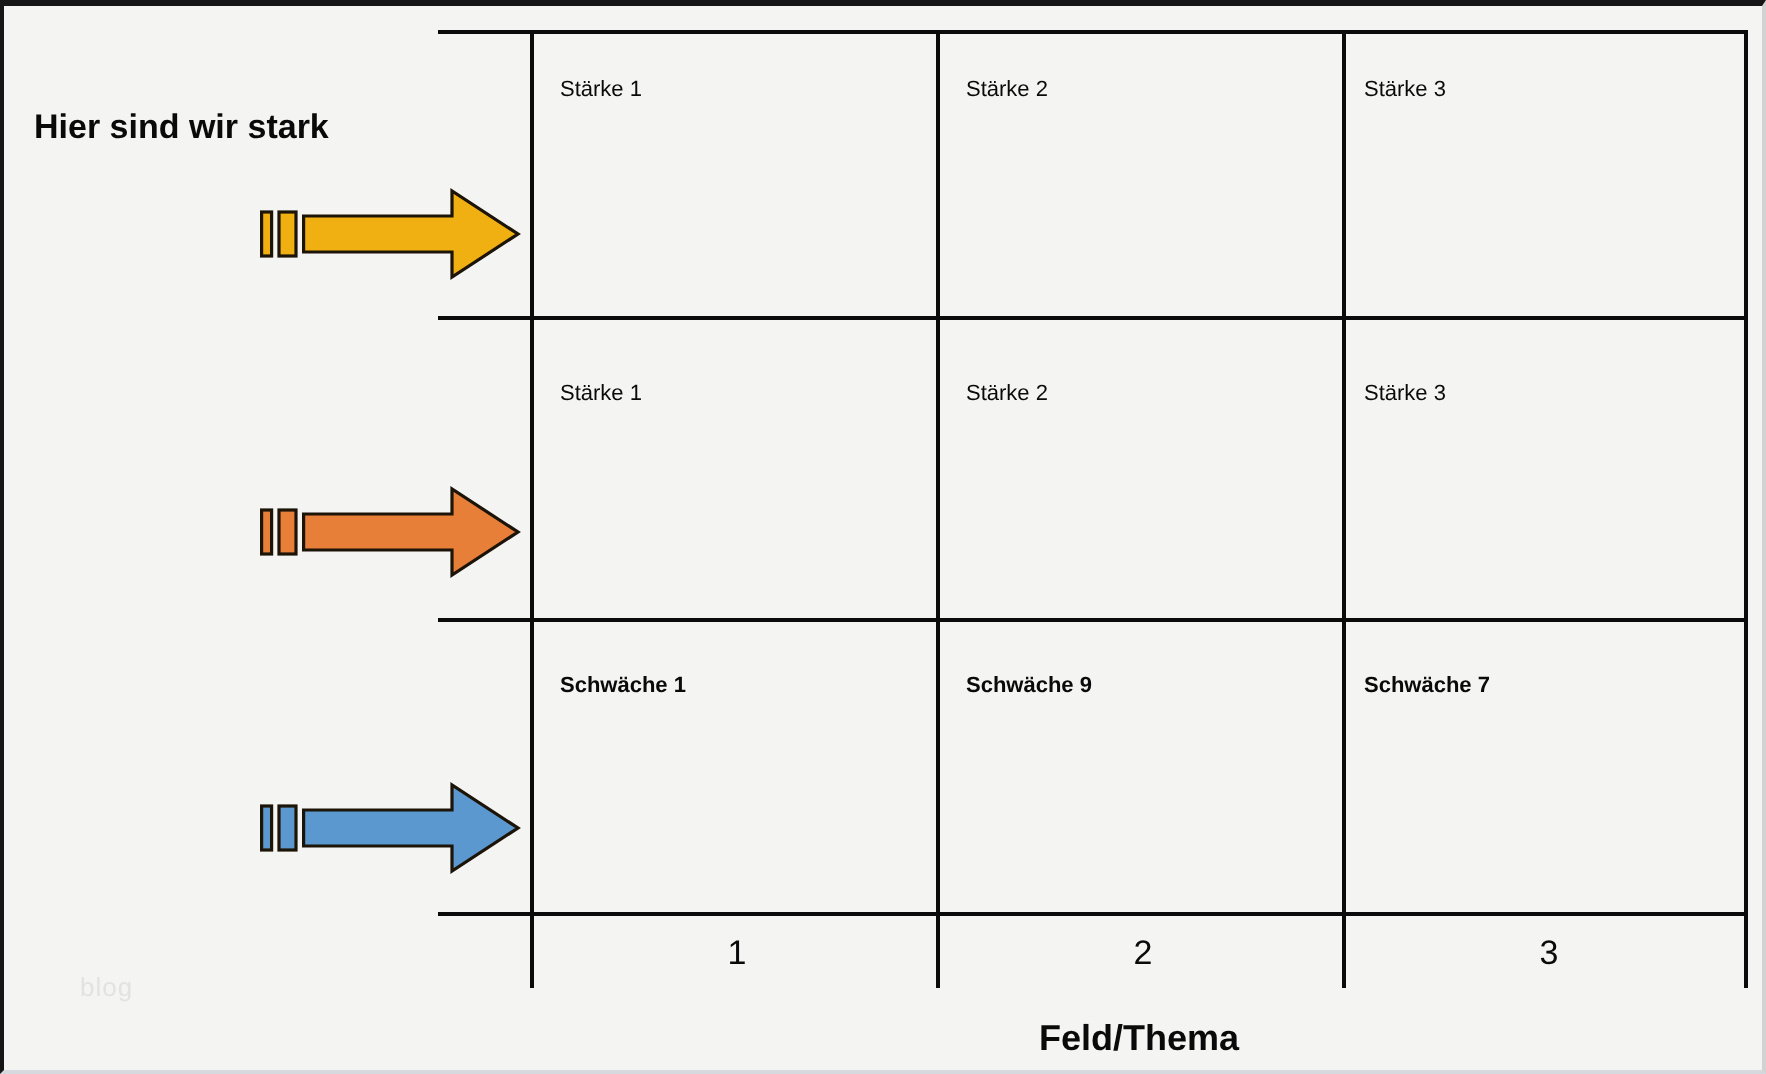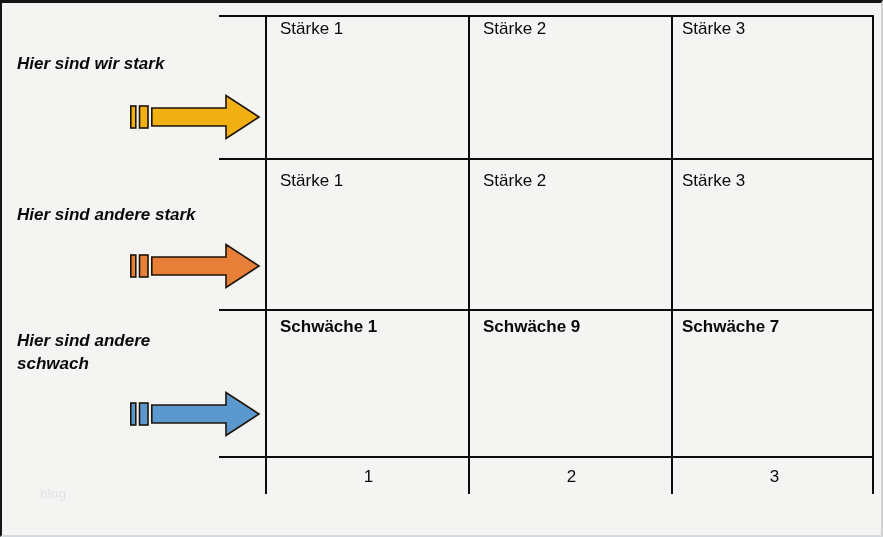--- a/index.html
+++ b/index.html
@@ -25,33 +25,32 @@
   .vline{position:absolute;top:12px;height:479px;width:2px;background:#0b0b0b;}
   .vline.v1{left:263px;}
   .vline.v2{left:466px;}
   .vline.v3{left:669px;}
   .vline.v4{left:870px;}
   
   .row-label{
     position:absolute;left:15px;width:260px;
     font-size:17px;font-weight:bold;line-height:23px;
     white-space:pre-line;
-    font-style:italic;
   }
   .row-label.r1{top:49px;}
   .row-label.r2{top:200px;}
   .row-label.r3{top:326px;}
   
   .arrow{position:absolute;left:127px;width:132px;height:46px;}
   .arrow.a1{top:91px;}
   .arrow.a2{top:240px;}
   .arrow.a3{top:388px;}
   .arrow g{stroke:#1d1408;stroke-width:1.6;stroke-linejoin:miter;}
   
-  .cell{position:absolute;font-size:17px;line-height:20px;}
+  .cell{position:absolute;font-size:11px;line-height:20px;margin-top:16px;}
   .cell.c1{left:278px;}
   .cell.c2{left:481px;text-align:right;}
   .cell.c3{left:680px;}
   .cell.rowA{top:16px;}
   .cell.rowB{top:168px;}
   .cell.rowC{top:314px;font-weight:bold;}
   
   .colnum{position:absolute;top:464px;width:201px;text-align:center;font-size:17px;}
   .colnum.n1{left:266px;}
   .colnum.n2{left:469px;}
@@ -74,23 +73,20 @@
   <div class="hline h1"></div>
   <div class="hline h2"></div>
   <div class="hline h3"></div>
   <div class="hline h4"></div>
   <div class="vline v1"></div>
   <div class="vline v2"></div>
   <div class="vline v3"></div>
   <div class="vline v4"></div>
 
   <div class="row-label r1">Hier sind wir stark</div>
-  <div class="row-label r2">Hier sind andere stark</div>
-  <div class="row-label r3">Hier sind andere
-schwach</div>
 
   <svg class="arrow a1" viewBox="0 0 132 46">
     <g fill="#F0B011">
       <rect x="1.8" y="12" width="5" height="22"></rect>
       <rect x="10.5" y="12" width="8.5" height="22"></rect>
       <polygon points="22.8,14 97,14 97,1.5 130,23 97,44.5 97,32 22.8,32"></polygon>
     </g>
   </svg>
   <svg class="arrow a2" viewBox="0 0 132 46">
     <g fill="#E87F38">
@@ -116,16 +112,17 @@
   <div class="cell rowB c3">Stärke 3</div>
 
   <div class="cell rowC c1">Schwäche 1</div>
   <div class="cell rowC c2">Schwäche 9</div>
   <div class="cell rowC c3">Schwäche 7</div>
 
   <div class="colnum n1">1</div>
   <div class="colnum n2">2</div>
   <div class="colnum n3">3</div>
 
+  <div class="axis-title">Feld/Thema</div>
 
   <div class="watermark">blog</div>
 
 </div>
 
 </body></html>

